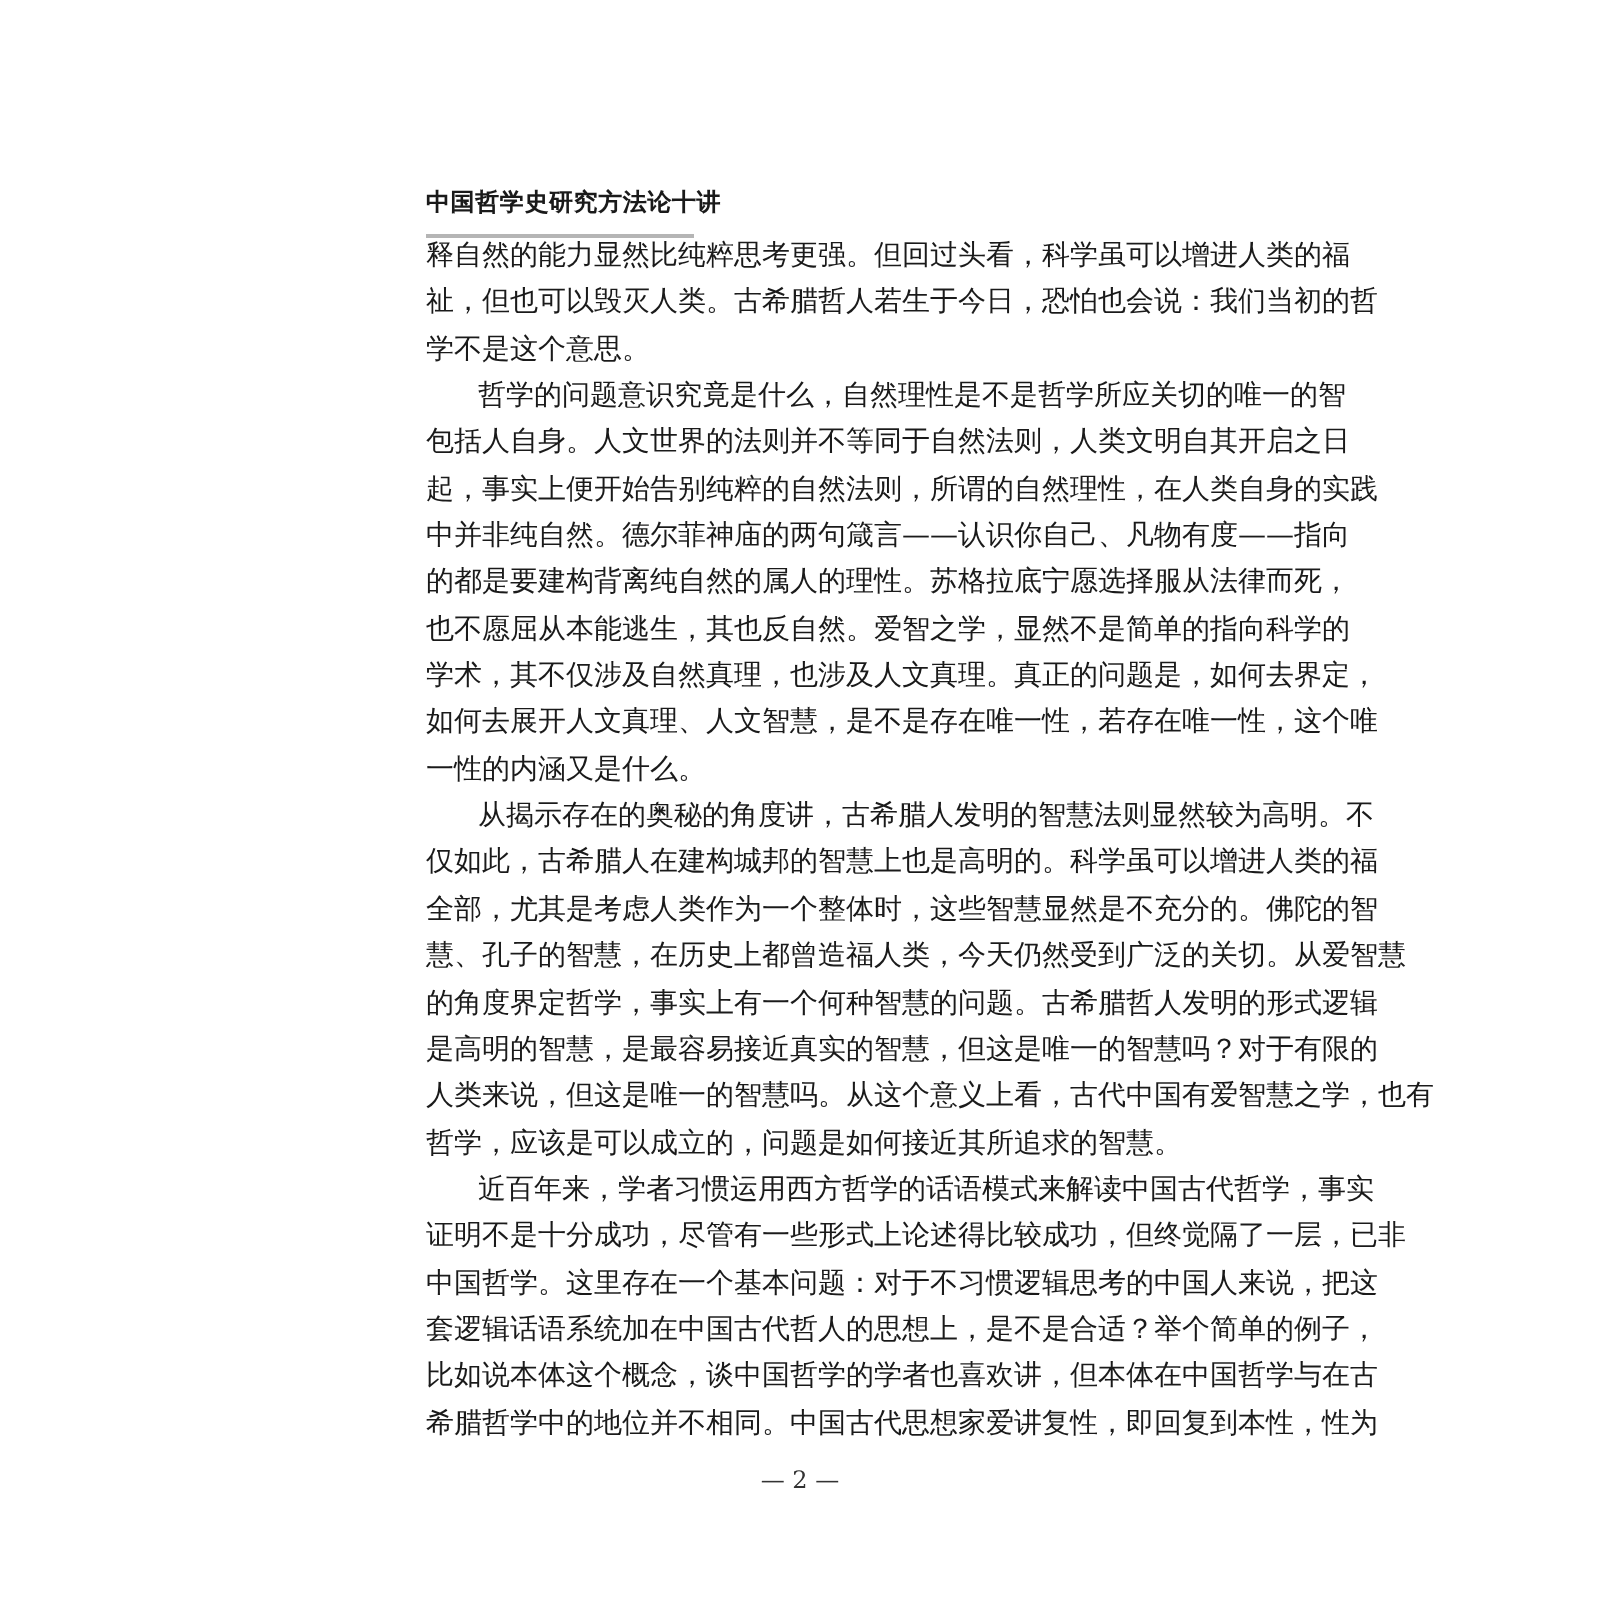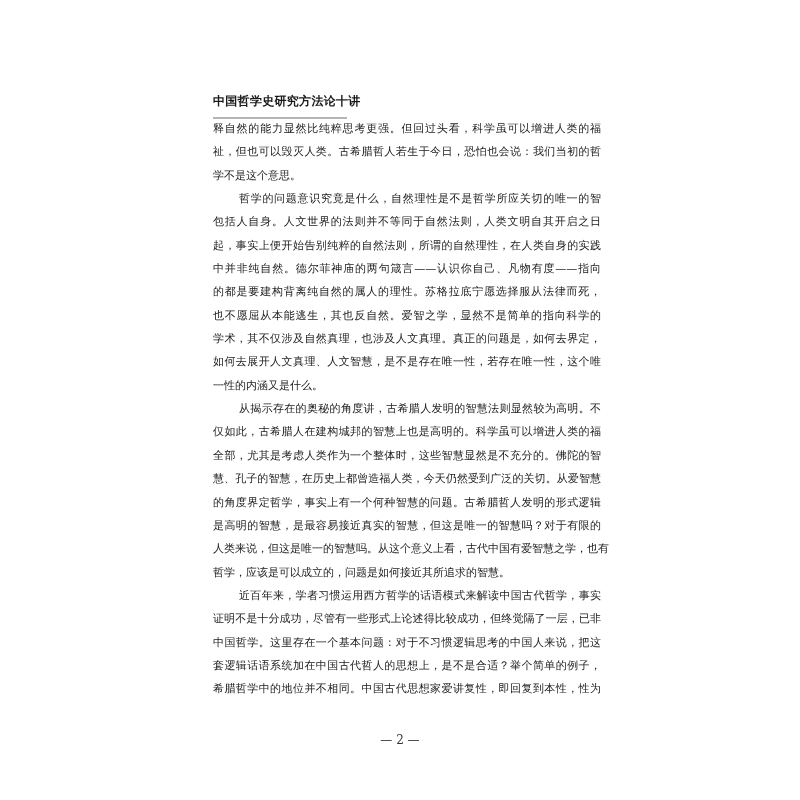--- a/index.html
+++ b/index.html
@@ -3,21 +3,21 @@
 <meta charset="utf-8">
 <style>
   html, body { margin: 0; padding: 0; background: #ffffff; }
   body { width: 800px; height: 800px; position: relative; overflow: hidden;
          font-family: "DejaVu Serif", "Liberation Serif", serif; color: #1a1a1a; }
   .page { position: absolute; left: 0; top: 0; width: 800px; height: 800px; }
   .running-head { position: absolute; left: 213px; top: 78px; width: 134px;
          font-size: 12px; font-weight: bold; letter-spacing: 0.3px; color: #1a1a1a;
          padding-bottom: 7px; border-bottom: 2px solid #b5b5b5; white-space: nowrap; margin-top: 15px; }
   .body-text { position: absolute; left: 213px; top: 117px; width: 388px; }
-  .line { height: 23.35px; line-height: 23.35px; font-size: 11px; white-space: nowrap;
+  .line { height: 23.35px; line-height: 23.35px; font-size: 14px; white-space: nowrap;
           text-align: justify; text-align-last: justify; letter-spacing: 0; }
   .line.indent { padding-left: 26px; }
   .line.last { text-align-last: left; }
   .folio { position: absolute; left: 0; width: 800px; top: 733px; text-align: center;
            font-size: 12px; color: #333; }
 </style>
 </head>
 <body>
 
 <div class="page">
@@ -47,17 +47,18 @@
         <div class="line">的角度界定哲学，事实上有一个何种智慧的问题。古希腊哲人发明的形式逻辑</div>
         <div class="line">是高明的智慧，是最容易接近真实的智慧，但这是唯一的智慧吗？对于有限的</div>
         <div class="line">人类来说，但这是唯一的智慧吗。从这个意义上看，古代中国有爱智慧之学，也有</div>
         <div class="line last">哲学，应该是可以成立的，问题是如何接近其所追求的智慧。</div>
       </div>
       <div>
         <div class="line indent">近百年来，学者习惯运用西方哲学的话语模式来解读中国古代哲学，事实</div>
         <div class="line">证明不是十分成功，尽管有一些形式上论述得比较成功，但终觉隔了一层，已非</div>
         <div class="line">中国哲学。这里存在一个基本问题：对于不习惯逻辑思考的中国人来说，把这</div>
         <div class="line">套逻辑话语系统加在中国古代哲人的思想上，是不是合适？举个简单的例子，</div>
+        <div class="line">比如说本体这个概念，谈中国哲学的学者也喜欢讲，但本体在中国哲学与在古</div>
         <div class="line">希腊哲学中的地位并不相同。中国古代思想家爱讲复性，即回复到本性，性为</div>
       </div>
     </div>
   <div class="folio">— 2 —</div>
 </div>
 
 </body></html>

